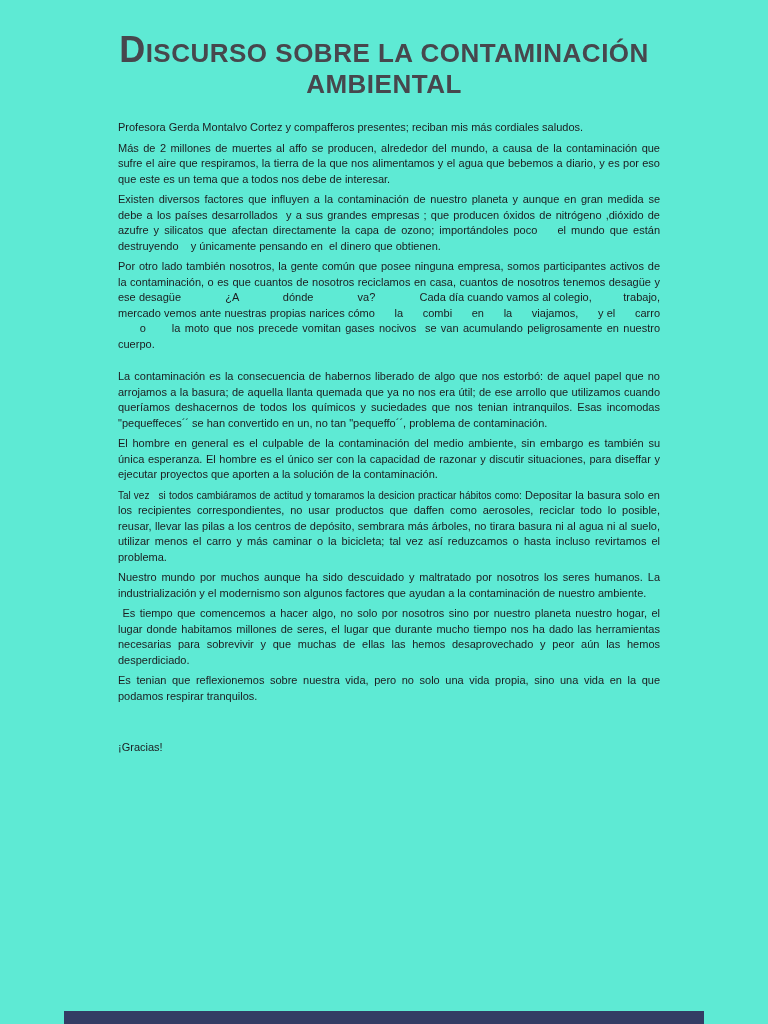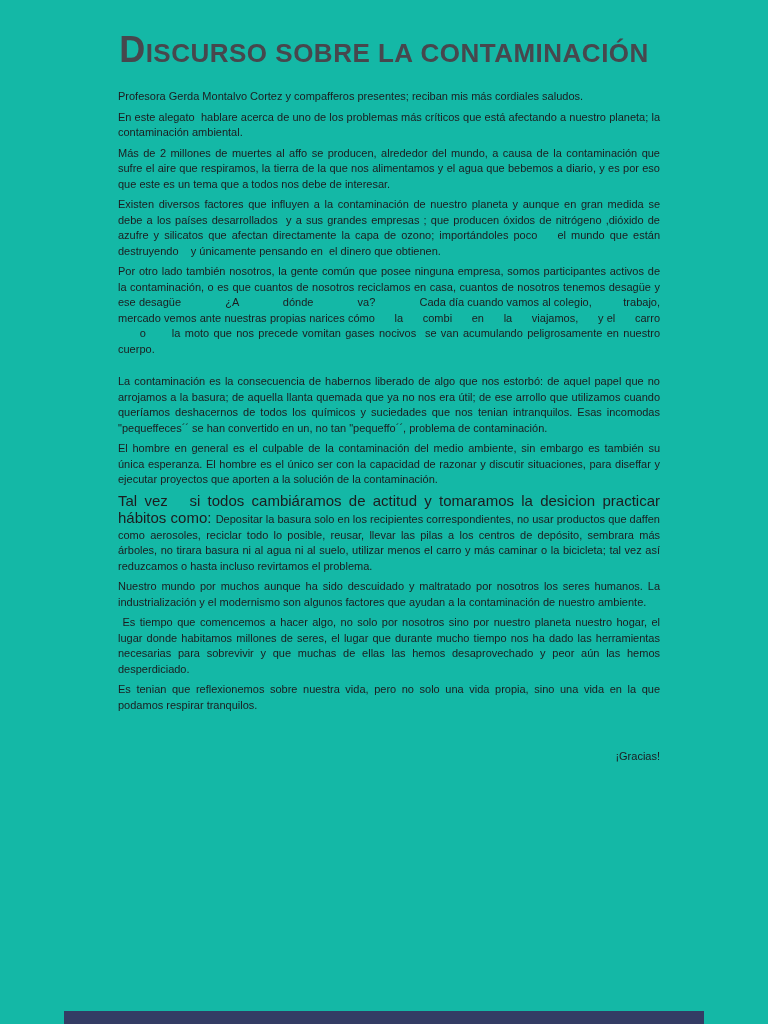--- a/index.html
+++ b/index.html
@@ -1,19 +1,19 @@
 <!DOCTYPE html>
 <html><head>
 <meta charset="utf-8">
 <style>
   html,body{margin:0;padding:0;background:#ffffff;}
   .page{
     position:relative;
     width:768px;height:1024px;
-    background:#14b8a6;
+    background:#5eead4;
     overflow:hidden;
     font-family:"Liberation Sans","DejaVu Sans",sans-serif;
   }
   .title{
     margin:34px 60px 0;
     text-align:center;
     font-weight:bold;
     font-size:26px;
     line-height:31px;
     letter-spacing:.5px;
@@ -24,39 +24,38 @@
   .content p{
     margin:5px 0 0;
     font-size:11px;
     line-height:15.5px;
     color:#1c1c1f;
     text-align:justify;
     padding-left:8px;
   }
   .content p.first{margin-top:20px;}
   .content p.gap-before{margin-top:17px;}
-  .content p.mixed .lead{font-size:15px;}
-  .content p.closing{margin-top:36px;text-align:right;}
+  .content p.mixed .lead{font-size:10px;}
+  .content p.closing{margin-top:36px;text-align:left;}
   .next-page-edge{
     position:absolute;
     left:64px;right:64px;bottom:0;
     height:13px;
     background:#333c64;
   }
 </style>
 </head>
 <body>
 
 <div class="page">
 
-  <h1 class="title"><span class="initial">D</span><span>ISCURSO SOBRE LA CONTAMINACIÓN</span><br></h1>
+  <h1 class="title"><span class="initial">D</span><span>ISCURSO SOBRE LA CONTAMINACIÓN</span><br><span>AMBIENTAL</span></h1>
 
   <div class="content">
     <p class="first">Profesora Gerda Montalvo Cortez y compafferos presentes; reciban mis más cordiales saludos.</p>
-    <p>En este alegato&nbsp; hablare acerca de uno de los problemas más críticos que está afectando a nuestro planeta; la contaminación ambiental.</p>
     <p>Más de 2 millones de muertes al affo se producen, alrededor del mundo, a causa de la contaminación que sufre el aire que respiramos, la tierra de la que nos alimentamos y el agua que bebemos a diario, y es por eso que este es un tema que a todos nos debe de interesar.</p>
     <p>Existen diversos factores que influyen a la contaminación de nuestro planeta y aunque en gran medida se debe a los países desarrollados&nbsp; y a sus grandes empresas ; que producen óxidos de nitrógeno ,dióxido de azufre y silicatos que afectan directamente la capa de ozono; importándoles poco&nbsp;&nbsp;&nbsp; el mundo que están destruyendo&nbsp;&nbsp;&nbsp; y únicamente pensando en&nbsp; el dinero que obtienen.</p>
     <p>Por otro lado también nosotros, la gente común que posee ninguna empresa, somos participantes activos de la contaminación, o es que cuantos de nosotros reciclamos en casa, cuantos de nosotros tenemos desagüe y ese desagüe &nbsp;&nbsp;&nbsp;&nbsp;&nbsp;&nbsp;&nbsp;&nbsp;&nbsp;&nbsp;&nbsp;&nbsp; ¿A &nbsp;&nbsp;&nbsp;&nbsp;&nbsp;&nbsp;&nbsp;&nbsp;&nbsp;&nbsp;&nbsp;&nbsp; dónde &nbsp;&nbsp;&nbsp;&nbsp;&nbsp;&nbsp;&nbsp;&nbsp;&nbsp;&nbsp;&nbsp;&nbsp; va? &nbsp;&nbsp;&nbsp;&nbsp;&nbsp;&nbsp;&nbsp;&nbsp;&nbsp;&nbsp;&nbsp;&nbsp; Cada día cuando vamos al colegio, &nbsp;&nbsp;&nbsp;&nbsp;&nbsp;&nbsp;&nbsp;&nbsp; trabajo, mercado vemos ante nuestras propias narices cómo &nbsp;&nbsp;&nbsp;&nbsp; la &nbsp;&nbsp;&nbsp;&nbsp; combi &nbsp;&nbsp;&nbsp;&nbsp; en &nbsp;&nbsp;&nbsp;&nbsp; la &nbsp;&nbsp;&nbsp;&nbsp; viajamos, &nbsp;&nbsp;&nbsp;&nbsp; y el &nbsp;&nbsp;&nbsp;&nbsp; carro &nbsp;&nbsp;&nbsp;&nbsp; o &nbsp;&nbsp;&nbsp;&nbsp; la moto que nos precede vomitan gases nocivos&nbsp; se van acumulando peligrosamente en nuestro cuerpo.</p>
     <p class="gap-before">La contaminación es la consecuencia de habernos liberado de algo que nos estorbó: de aquel papel que no arrojamos a la basura; de aquella llanta quemada que ya no nos era útil; de ese arrollo que utilizamos cuando queríamos deshacernos de todos los químicos y suciedades que nos tenian intranquilos. Esas incomodas "pequeffeces´´ se han convertido en un, no tan "pequeffo´´, problema de contaminación.</p>
     <p>El hombre en general es el culpable de la contaminación del medio ambiente, sin embargo es también su única esperanza. El hombre es el único ser con la capacidad de razonar y discutir situaciones, para diseffar y ejecutar proyectos que aporten a la solución de la contaminación.</p>
     <p class="mixed"><span class="lead">Tal vez&nbsp;&nbsp; si todos cambiáramos de actitud y tomaramos la desicion practicar hábitos como: </span><span>Depositar la basura solo en los recipientes correspondientes, no usar productos que daffen como aerosoles, reciclar todo lo posible, reusar, llevar las pilas a los centros de depósito, sembrara más árboles, no tirara basura ni al agua ni al suelo, utilizar menos el carro y más caminar o la bicicleta; tal vez así reduzcamos o hasta incluso revirtamos el problema.</span></p>
     <p>Nuestro mundo por muchos aunque ha sido descuidado y maltratado por nosotros los seres humanos. La industrialización y el modernismo son algunos factores que ayudan a la contaminación de nuestro ambiente.</p>
     <p>&nbsp;Es tiempo que comencemos a hacer algo, no solo por nosotros sino por nuestro planeta nuestro hogar, el lugar donde habitamos millones de seres, el lugar que durante mucho tiempo nos ha dado las herramientas necesarias para sobrevivir y que muchas de ellas las hemos desaprovechado y peor aún las hemos desperdiciado.</p>
     <p>Es tenian que reflexionemos sobre nuestra vida, pero no solo una vida propia, sino una vida en la que podamos respirar tranquilos.</p>
     <p class="closing">¡Gracias!</p>

